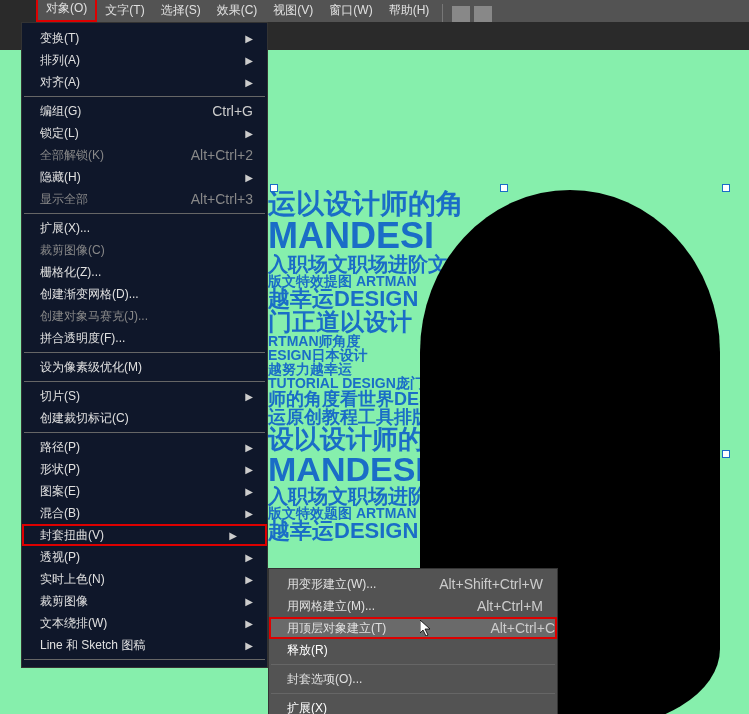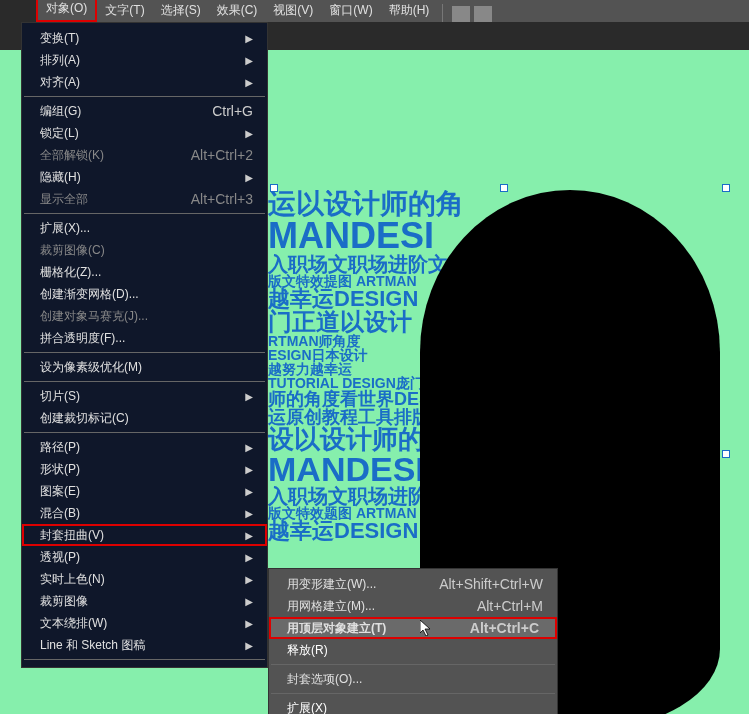--- a/index.html
+++ b/index.html
@@ -8,30 +8,30 @@
   .menubar { height: 22px; background: #535353; display: flex; align-items: flex-end; padding: 0 0; margin-left: 36px; }
   .menubar-item { color: #e0e0e0; font-size: 12px; padding: 3px 8px; cursor: default; }
   .menubar-item.highlighted { border: 2px solid #d00; background: #535353; }
   .menubar-sep { width: 1px; height: 18px; background: #777; margin: 0 5px; }
   .menubar-icons { display: flex; gap: 4px; margin-left: 4px; }
   .doc-icon { width: 18px; height: 16px; background: #888; }
   
   .dropdown { position: absolute; top: 22px; left: 21px; width: 247px; background: #0f172a; border: 1px solid #333; z-index: 10; padding: 4px 0; }
   .dropdown-item { display: flex; justify-content: space-between; align-items: center; padding: 2px 14px 2px 18px; color: #e0e0e0; font-size: 12px; height: 22px; }
   .dropdown-item.disabled { color: #888; }
-  .dropdown-item.highlighted { border: 2px solid #d00; padding: 0 12px 0 16px; }
+  .dropdown-item.highlighted { border: 2px solid #d00; padding: 0 28px 0 16px; }
   .dropdown-sep { height: 1px; background: #666; margin: 3px 2px; }
   .shortcut { color: #ccc; font-size: 14px; }
   .dropdown-item.disabled .shortcut { color: #888; }
   .arrow { color: #ccc; font-size: 10px; }
   
   .submenu { position: absolute; top: 568px; left: 268px; width: 290px; background: #535353; border: 1px solid #333; z-index: 11; padding: 4px 0; }
   .submenu-item { display: flex; justify-content: space-between; align-items: center; padding: 2px 14px 2px 18px; color: #e0e0e0; font-size: 12px; height: 22px; }
   .submenu-item.disabled { color: #ffffff; }
-  .submenu-item.highlighted { border: 2px solid #d00; background: #6a6a6a; padding: 0 16px 0 16px; font-weight: bold; }
+  .submenu-item.highlighted { border: 2px solid #d00; background: #6a6a6a; padding: 0 0 0 16px; }
   .submenu-sep { height: 1px; background: #666; margin: 3px 2px; }
   
   .canvas-area { position: absolute; top: 22px; left: 0; right: 0; bottom: 0; background: #86efac; margin-top: 28px; }
   .text-bg { position: absolute; top: 140px; left: 268px; right: 30px; bottom: 0; overflow: hidden; }
   .text-line { color: #1a6dc7; font-weight: bold; white-space: nowrap; line-height: 1; }
   .vase { position: absolute; top: 140px; left: 420px; width: 300px; height: 540px; background: #000; border-radius: 50% 50% 45% 45% / 30% 30% 15% 15%; }
   .vase::after { content: ""; position: absolute; bottom: -3px; left: 50%; transform: translateX(-50%); width: 120px; height: 40px; background: #000; border-radius: 0 0 8px 8px; }
   .handle { position: absolute; width: 8px; height: 8px; border: 1px solid #1a6dc7; background: #fff; }
   
   .cursor { position: absolute; top: 620px; left: 420px; z-index: 20; pointer-events: none; }

